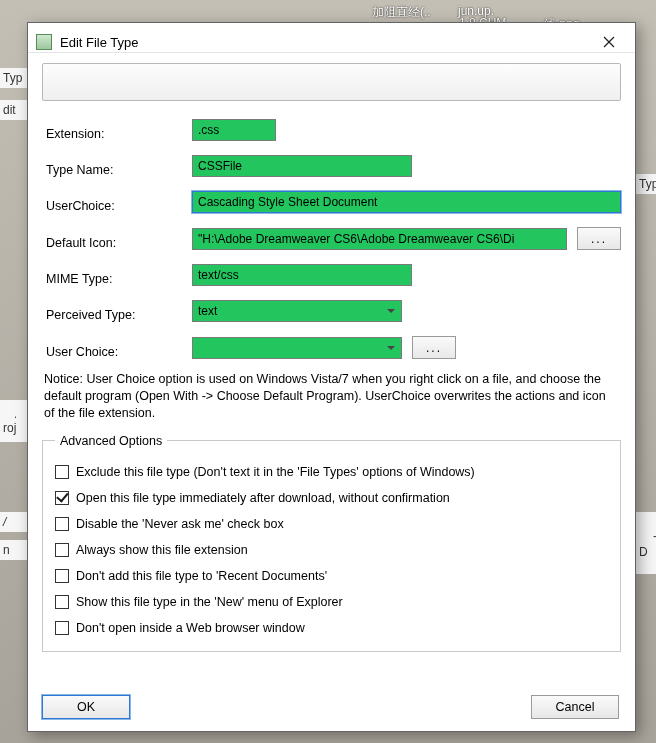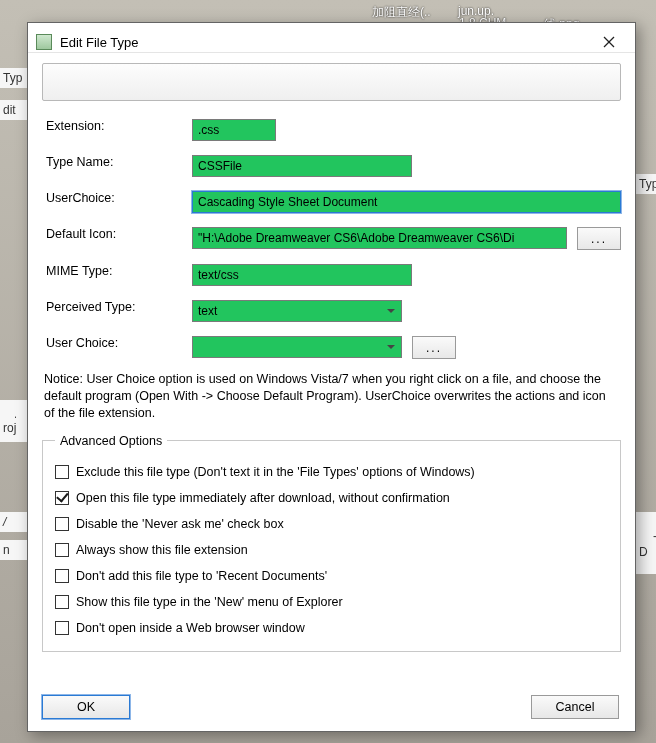--- a/index.html
+++ b/index.html
@@ -63,21 +63,21 @@
   .banner {
     height: 38px;
     border:1px solid #b8b8b8;
     background: linear-gradient(#fdfdfd,#efefef);
     border-radius:2px;
     margin-bottom: 14px;
   }
 
   .form-row {
     display:flex;
-    align-items:flex-start;
+    align-items:flex-end;
     margin: 4px 0 10px 0;
   }
   .form-row .lbl {
     width: 150px;
     padding-left: 4px;
     color:#000;
   }
   .form-row input[type=text], .form-row .combo {
     height: 22px;
     border:1px solid #7a7a7a;

